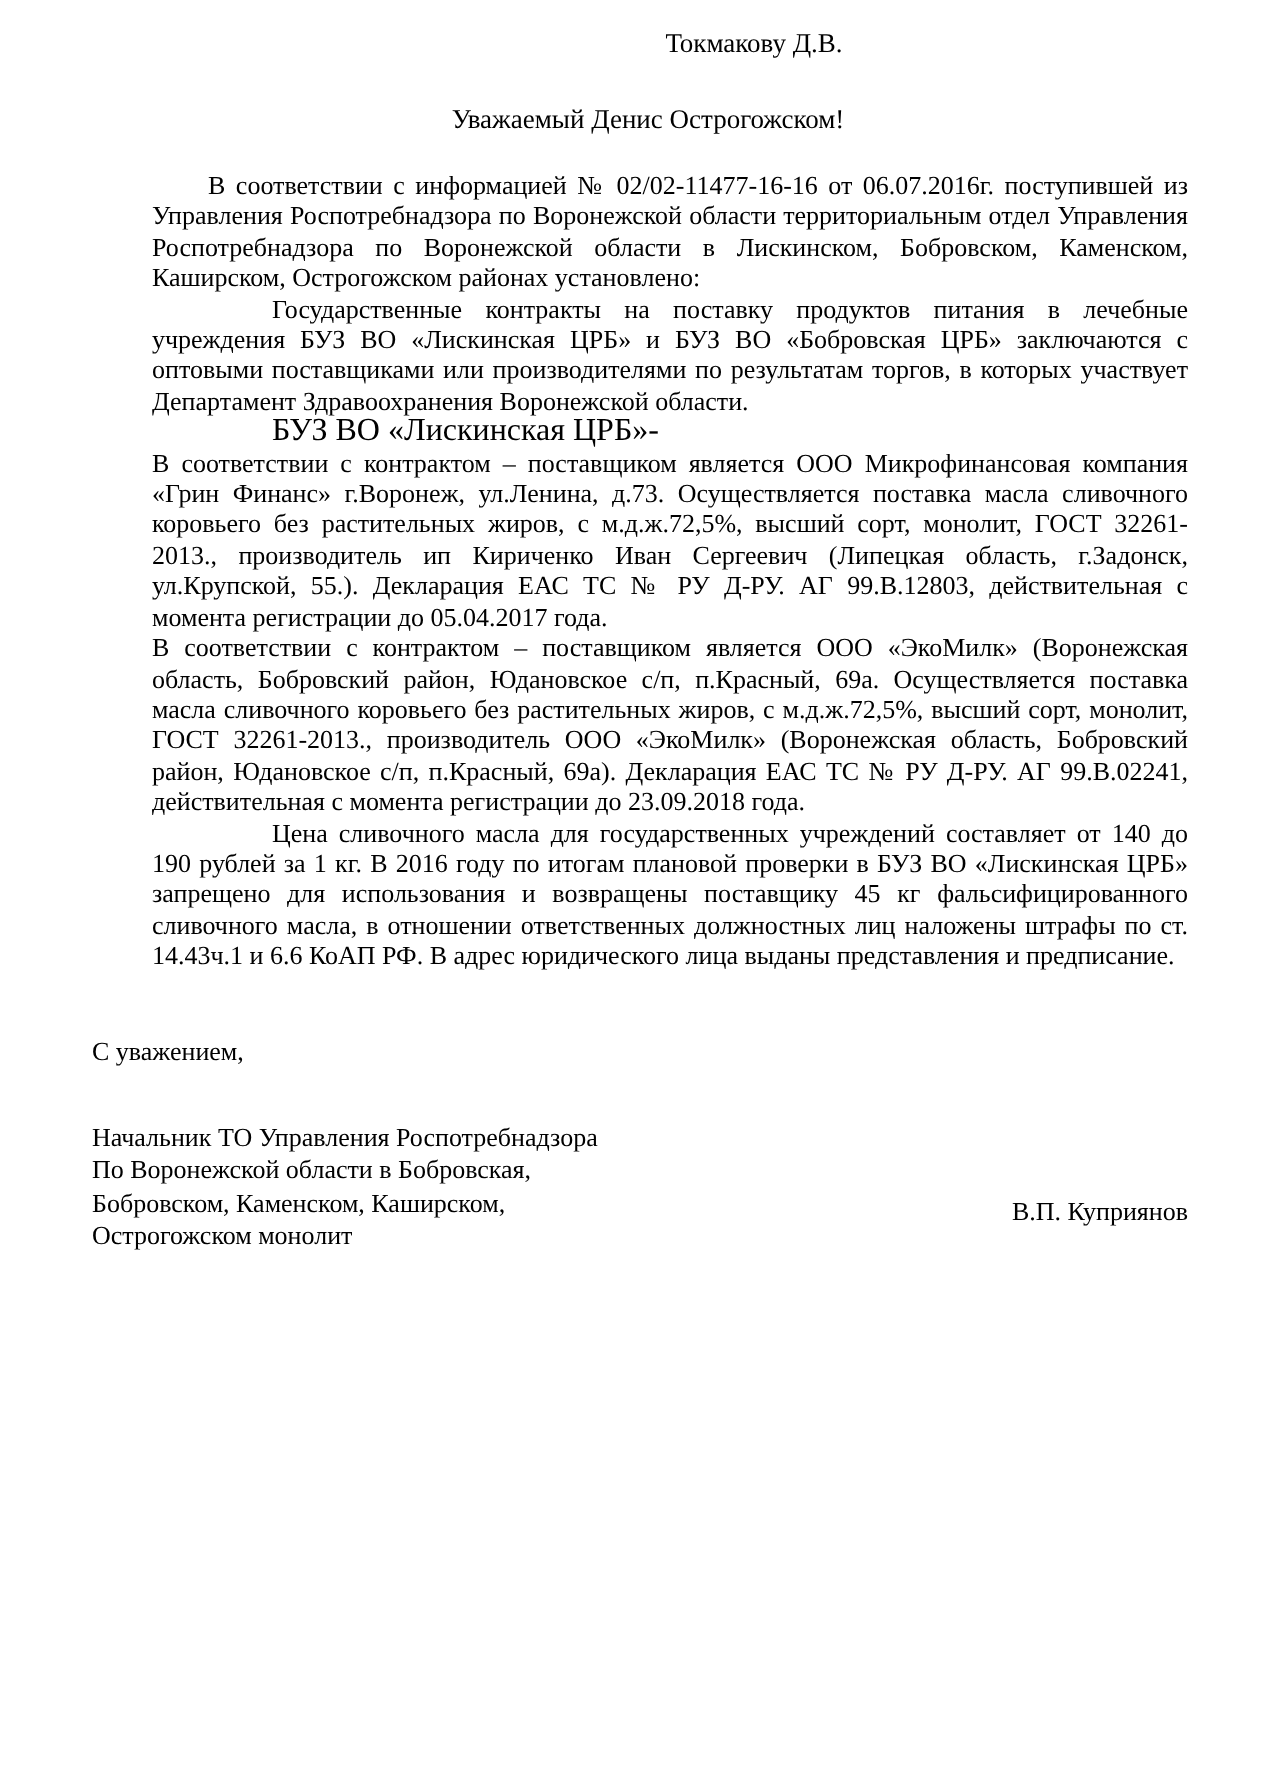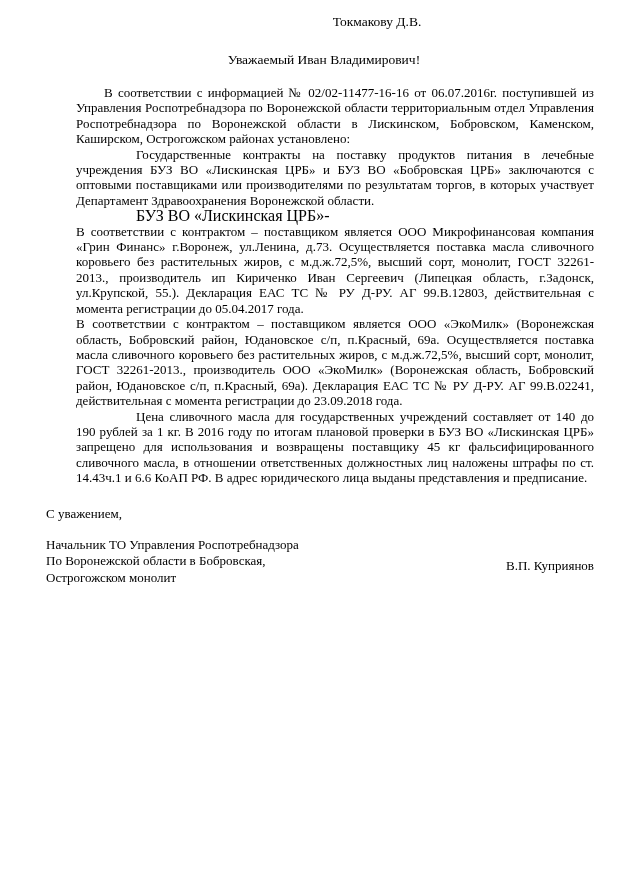--- a/index.html
+++ b/index.html
@@ -62,27 +62,27 @@
   }
   .sub-head {
     font-size: 16px;
     line-height: 15.4px;
     text-indent: 60px;
     margin: 0;
   }
   .closing {
     padding: 0 40px 0 46px;
     font-size: 13px;
-    margin-top: 20px;
+    margin-top: 32px;
     line-height: 15.4px;
   }
   .signature-block {
     padding: 0 20px 0 46px;
     font-size: 13px;
-    margin-top: 16px;
+    margin-top: 28px;
     line-height: 16.4px;
     position: relative;
   }
   .signature-name {
     position: absolute;
     right: 40px;
     bottom: 12px;
     font-size: 13px;
   }
   .sig-lines > div {
@@ -90,21 +90,21 @@
   }
 </style>
 </head>
 <body>
 
 <div class="page">
 
   <div class="addressee">Токмакову Д.В.</div>
 
 
-  <div class="greeting">Уважаемый Иван Владимирович!</div>
+  <div class="greeting">Уважаемый Денис Острогожском!</div>
 
   <div class="body-block">
 
     <p class="para">В соответствии с информацией  № 02/02-11477-16-16 от 06.07.2016г. поступившей из Управления Роспотребнадзора по Воронежской области территориальным отдел Управления Роспотребнадзора по Воронежской области в Лискинском, Бобровском, Каменском, Каширском, Острогожском районах установлено:</p>
 
     <p class="para centerish">Государственные контракты на поставку продуктов питания в лечебные учреждения  БУЗ ВО «Лискинская ЦРБ» и БУЗ ВО «Бобровская ЦРБ»  заключаются с оптовыми поставщиками или производителями по результатам торгов, в которых участвует Департамент Здравоохранения Воронежской области.</p>
 
     <p class="sub-head">БУЗ ВО «Лискинская ЦРБ»-</p>
     <p class="para noindent">В соответствии с контрактом – поставщиком является ООО Микрофинансовая компания «Грин Финанс» г.Воронеж, ул.Ленина, д.73. Осуществляется поставка масла сливочного коровьего без растительных жиров, с м.д.ж.72,5%, высший сорт, монолит, ГОСТ 32261-2013., производитель ип Кириченко Иван Сергеевич (Липецкая область, г.Задонск, ул.Крупской, 55.). Декларация ЕАС ТС № РУ Д-РУ. АГ 99.В.12803, действительная с момента регистрации до 05.04.2017 года.</p>
 
@@ -114,18 +114,19 @@
 
 
   </div>
 
   <div class="closing">С уважением,</div>
 
   <div class="signature-block">
     <div class="sig-lines">
       <div>Начальник ТО Управления Роспотребнадзора</div>
       <div>По Воронежской области в Бобровская,</div>
+      <div>Бобровском, Каменском, Каширском,</div>
       <div>Острогожском монолит</div>
     </div>
     <div class="signature-name">В.П. Куприянов</div>
   </div>
 
 </div>
 
 </body></html>

